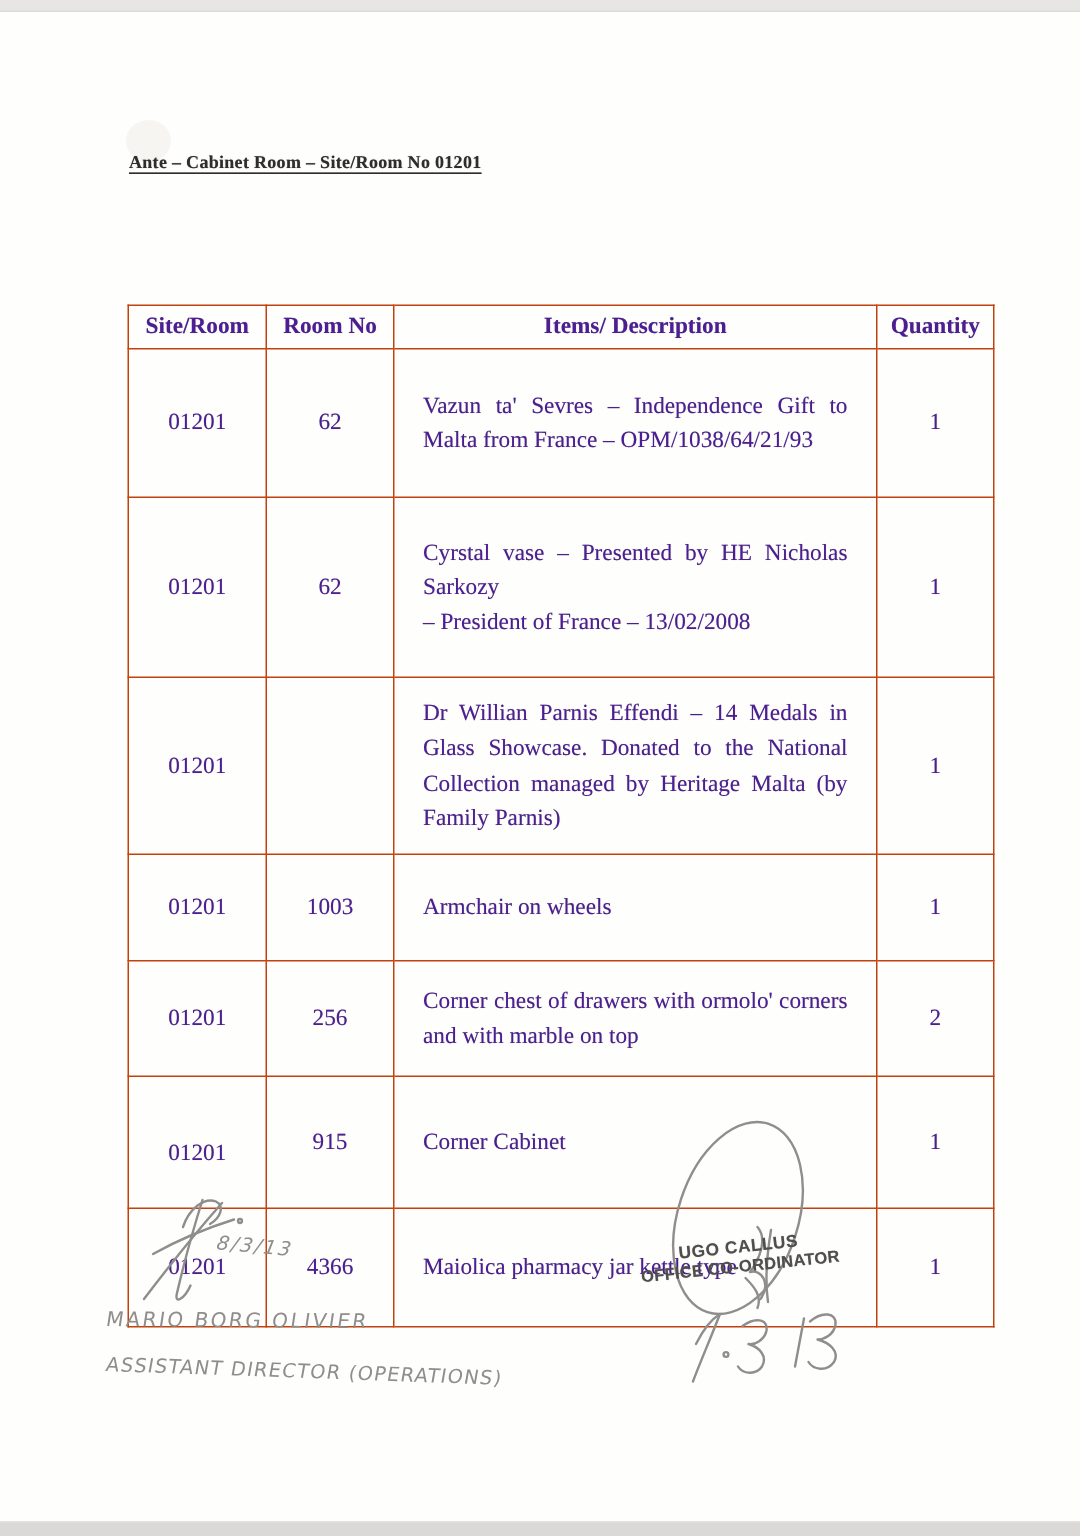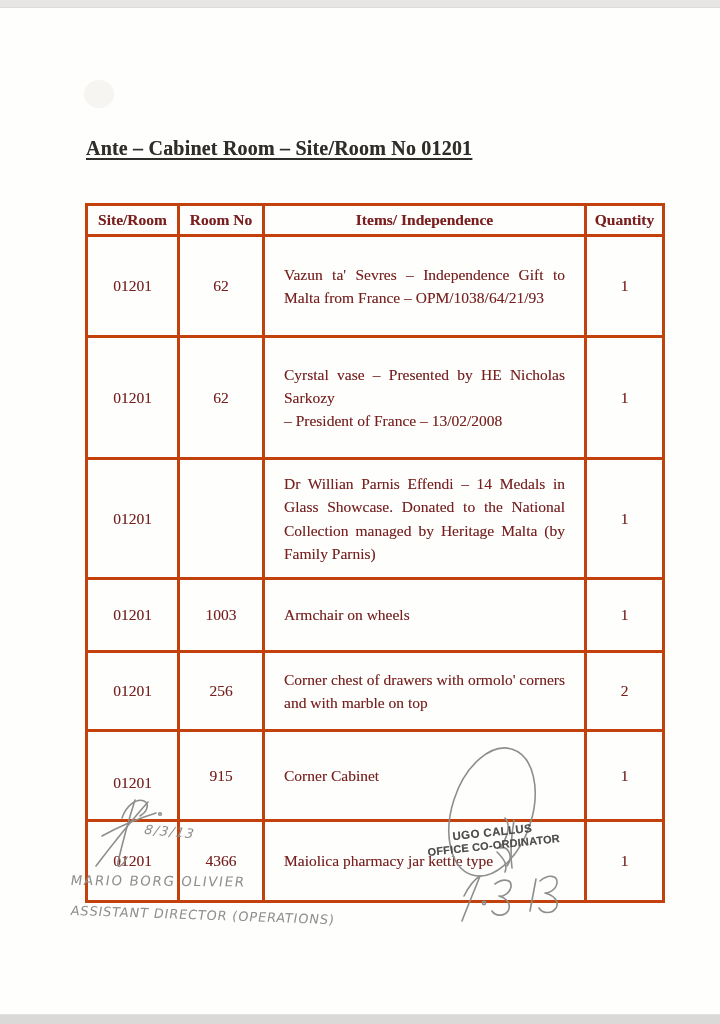--- a/index.html
+++ b/index.html
@@ -22,37 +22,36 @@
     background:#dad9d7; border-top:1px solid #e3e2e0;
   }
   .smudge {
     position:absolute; left:84px; top:80px; width:30px; height:28px;
     background:#f4f3f0; border-radius:50%; opacity:.85;
   }
 
   
   .title {
     position:absolute; left:86px;
-    font-size:20px; font-weight:bold; color:#2f2d2a;
+    font-size:12px; font-weight:bold; color:#2f2d2a;
     text-decoration:underline; text-underline-offset:3px;
     letter-spacing:.2px;
     text-shadow:0 0 .6px rgba(47,45,42,.55);
-    margin-top:36px;
   }
   .t1 { top:101px; }
   .t2 { top:136px; }
 
   
   table.inv {
     position:absolute; left:85px; top:203px;
     width:577px; border-collapse:collapse; table-layout:fixed;
   }
   table.inv th, table.inv td {
-    border:3px solid #c2410c;
-    color:#7f1d1d;
+    border:1px solid #c2410c;
+    color:#4c1d95;
     text-shadow:0 0 .5px rgba(52,49,45,.45);
   }
   table.inv th {
     font-size:15.5px; font-weight:bold; height:28px;
     text-align:center; padding:0 2px;
   }
   table.inv td { font-size:15.5px; vertical-align:middle; }
   td.c { text-align:center; }
   td.desc {
     text-align:justify; padding:6px 19px; line-height:1.5;
@@ -120,21 +119,21 @@
     <colgroup>
       <col style="width:92px">
         <col style="width:85px">
         <col style="width:322px">
         <col style="width:78px">
     </colgroup>
     <thead>
       <tr>
         <th>Site/Room</th>
         <th>Room No</th>
-        <th>Items/ Independence</th>
+        <th>Items/ Description</th>
         <th>Quantity</th>
       </tr>
     </thead>
     <tbody>
       <tr class="r0">
         <td class="c">01201</td>
         <td class="c">62</td>
         <td class="desc">Vazun ta' Sevres – Independence Gift to Malta from France – OPM/1038/64/21/93</td>
         <td class="c">1</td>
       </tr>

